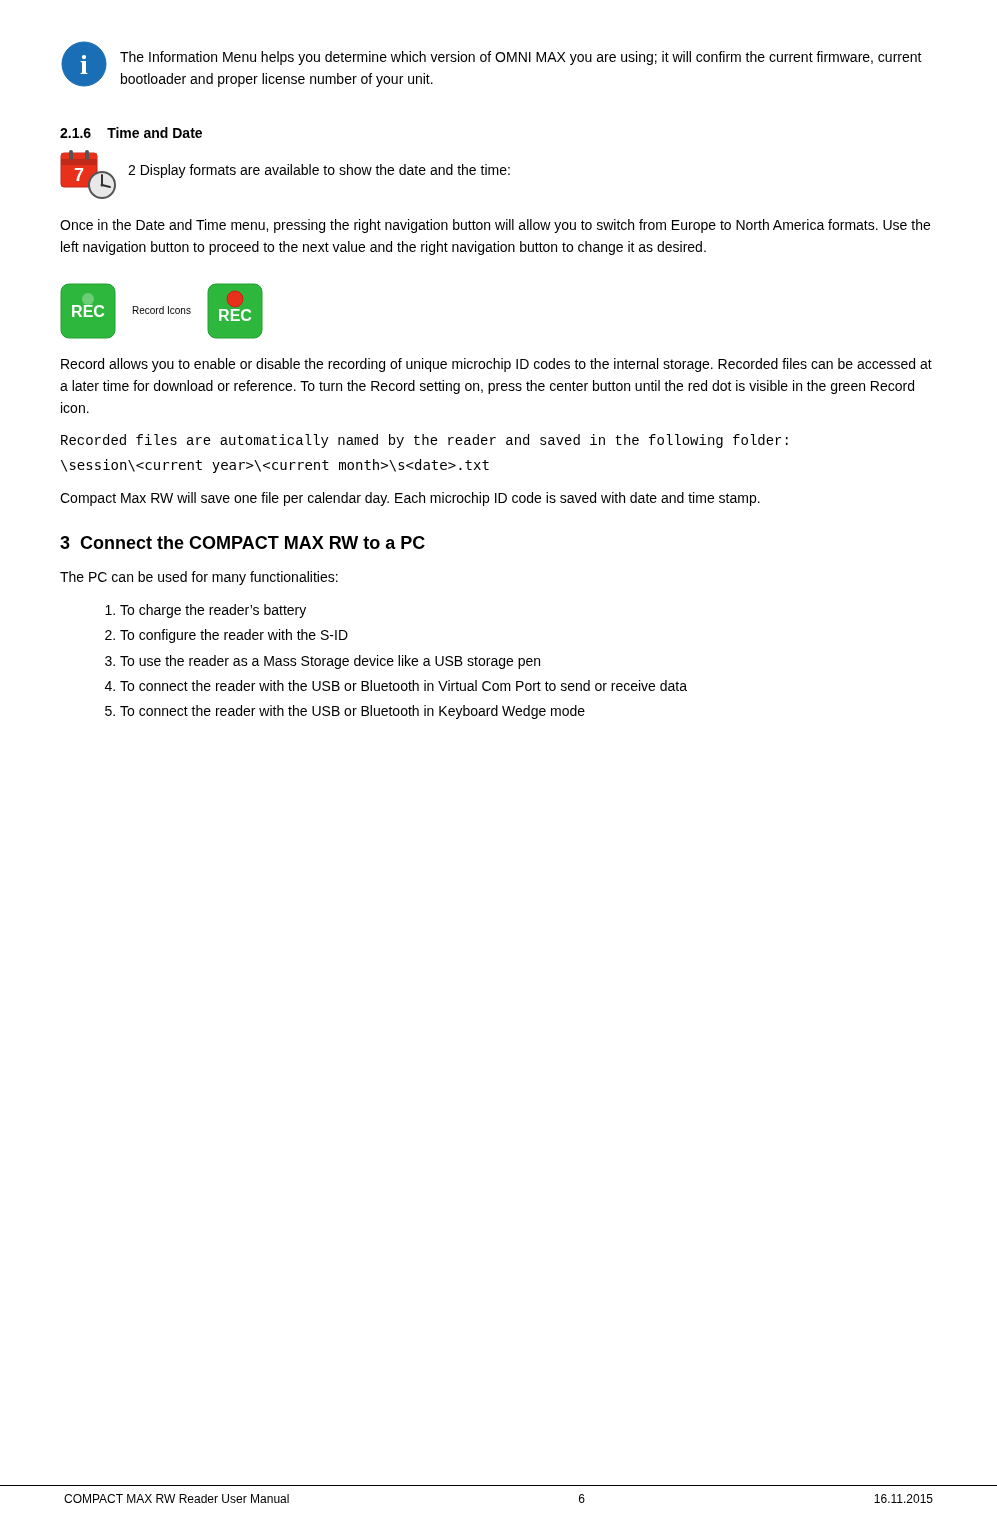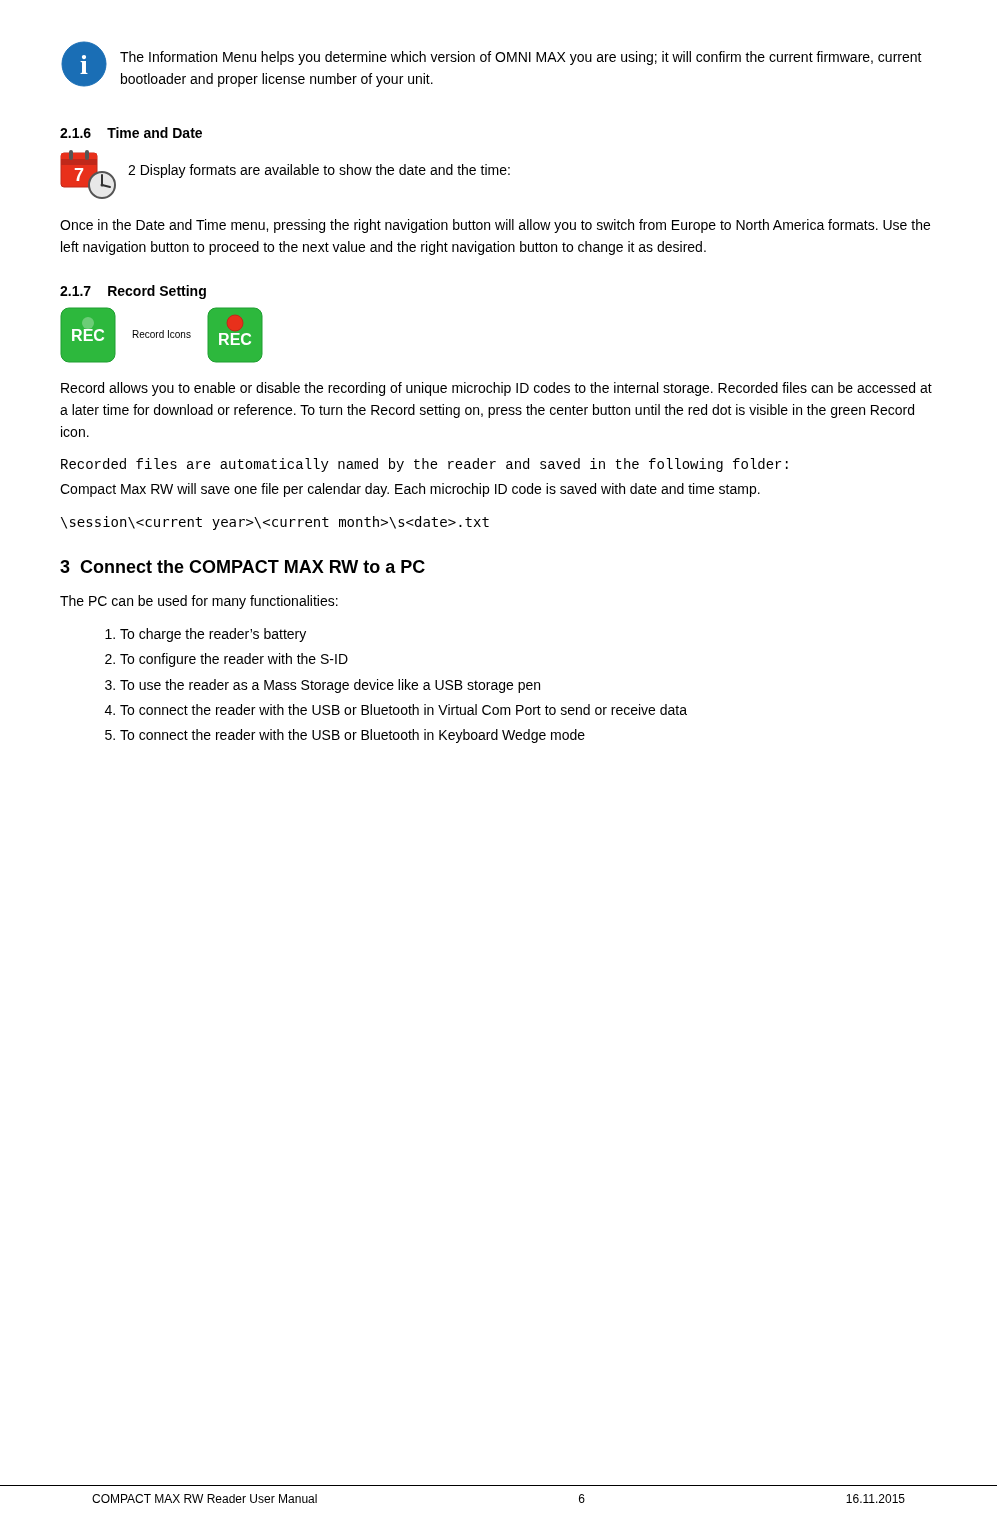--- a/index.html
+++ b/index.html
@@ -56,21 +56,21 @@
       margin: 0 16px;
       font-size: 10px;
     }
     .footer {
       position: absolute;
       bottom: 20px;
       left: 0;
       right: 0;
       display: flex;
       justify-content: space-between;
-      padding: 0 92px;
+      padding: 0 64px;
       font-size: 12px;
       border-top: 1px solid #000;
       padding-top: 6px;
     }
     .section-title-row {
       display: flex;
       align-items: center;
       margin-bottom: 8px;
     }
     .connect-section {
@@ -120,44 +120,40 @@
           <line x1="42" y1="36" x2="50" y2="38" stroke="#333" stroke-width="2" stroke-linecap="round"></line>
           <circle cx="42" cy="36" r="1.5" fill="#333"></circle>
         </svg>
       </div>
       <p style="margin-top:10px;">2 Display formats are available to show the date and the time:</p>
     </div>
     <p style="margin-bottom:6px;">Once in the Date and Time menu, pressing the right navigation button will allow you to switch from Europe to North America formats. Use the left navigation button to proceed to the next value and the right navigation button to change it as desired.</p>
   </div>
 
   <div class="section">
-    <div class="section-title-row">
-      <span style="font-weight:bold; margin-right:16px;">2.1.7</span>
-      <span style="font-weight:bold;">Record Setting</span>
-    </div>
 
     <div class="record-icons-row">
 
       <svg width="56" height="56" viewBox="0 0 56 56">
         <rect x="1" y="1" width="54" height="54" rx="8" fill="#2db83d" stroke="#1e9e30" stroke-width="1"></rect>
         <text x="28" y="34" text-anchor="middle" font-size="16" font-weight="bold" fill="white" font-family="Arial">REC</text>
         <circle cx="28" cy="16" r="6" fill="white" opacity="0.3"></circle>
       </svg>
       <span class="record-icons-label">Record Icons</span>
 
       <svg width="56" height="56" viewBox="0 0 56 56">
         <rect x="1" y="1" width="54" height="54" rx="8" fill="#2db83d" stroke="#1e9e30" stroke-width="1"></rect>
         <circle cx="28" cy="16" r="8" fill="#e8301b" stroke="#c0281a" stroke-width="1"></circle>
         <text x="28" y="38" text-anchor="middle" font-size="16" font-weight="bold" fill="white" font-family="Arial">REC</text>
       </svg>
     </div>
     <p style="margin-bottom:10px;">Record allows you to enable or disable the recording of unique microchip ID codes to the internal storage. Recorded files can be accessed at a later time for download or reference. To turn the Record setting on, press the center button until the red dot is visible in the green Record icon.</p>
     <p style="margin-bottom:2px;font-family:Liberation Mono, monospace;">Recorded files are automatically named by the reader and saved in the following folder:</p>
+    <p style="margin-bottom:10px; font-family: monospace;">\session\&lt;current year&gt;\&lt;current month&gt;\s&lt;date&gt;.txt</p>
     <p>Compact Max RW will save one file per calendar day. Each microchip ID code is saved with date and time stamp.</p>
-    <p style="margin-bottom:10px; font-family: monospace;">\session\&lt;current year&gt;\&lt;current month&gt;\s&lt;date&gt;.txt</p>
   </div>
 
   <div class="connect-section">
     <h3>
       <span>3</span>&nbsp;&nbsp;<span>Connect the COMPACT MAX RW to a PC</span>
     </h3>
     <p>The PC can be used for many functionalities:</p>
     <ol class="numbered-list">
       <li>To charge the reader’s battery</li>
       <li>To configure the reader with the S-ID</li>

